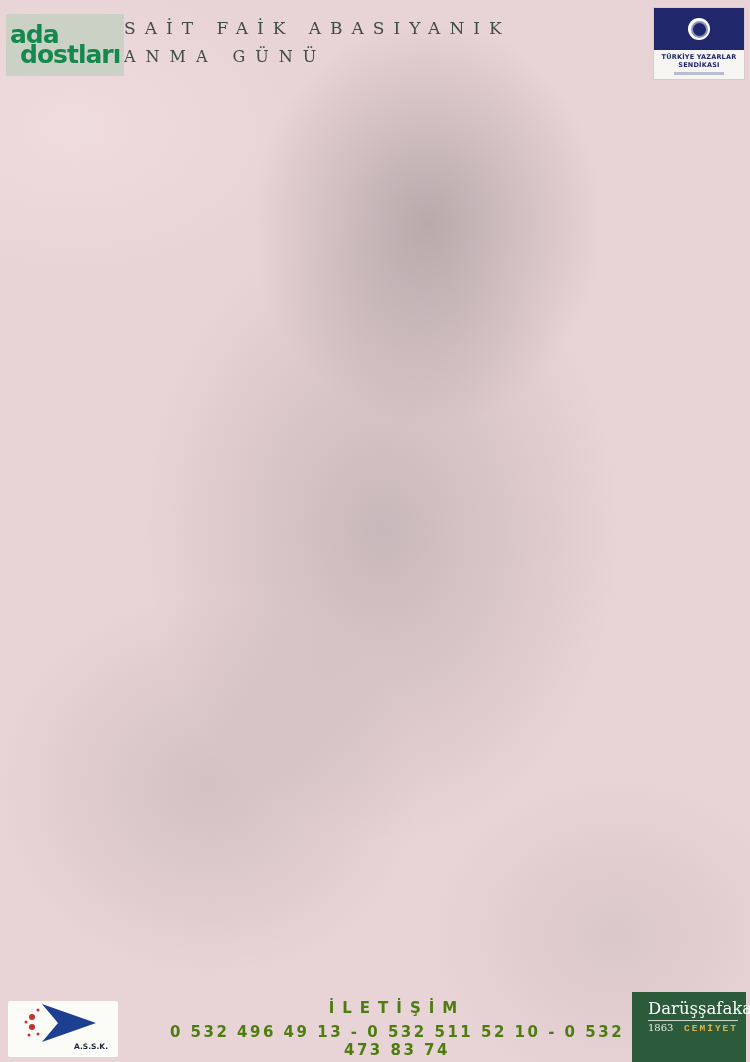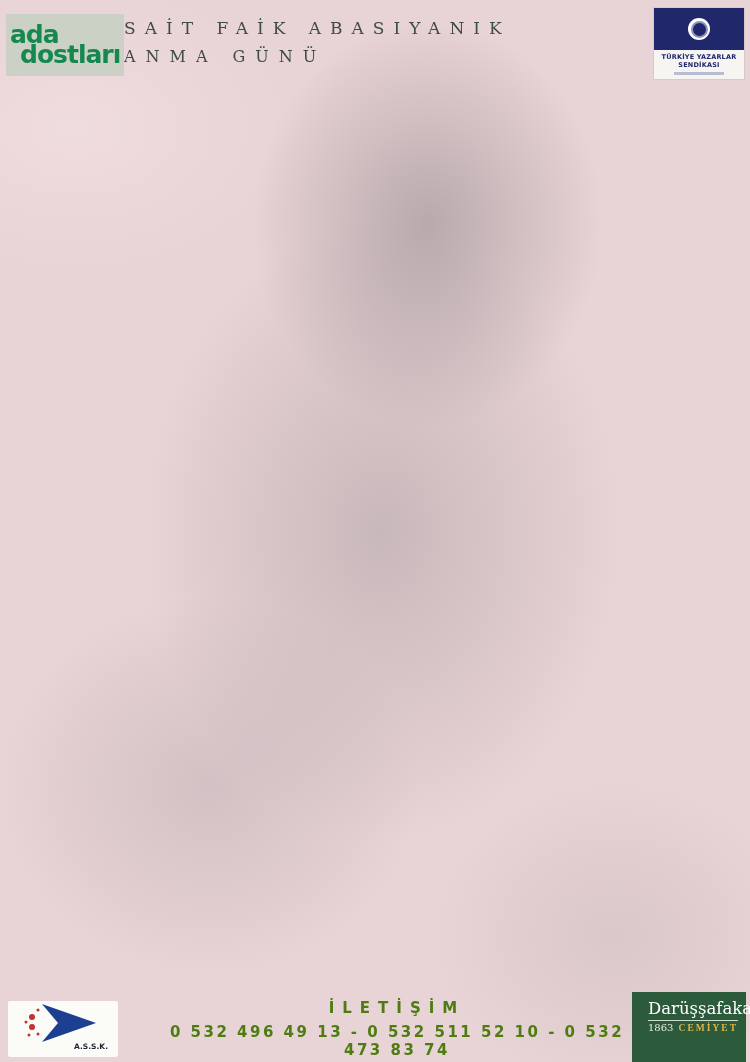--- a/index.html
+++ b/index.html
@@ -52,21 +52,21 @@
   .assk-box{width:110px;height:56px;background:#fbfbf8;margin-left:8px;border-radius:2px;position:relative;display:flex;flex-direction:column;align-items:center;justify-content:flex-start;}
   .assk-label{position:absolute;right:10px;bottom:6px;font-family:"DejaVu Sans","Liberation Sans",sans-serif;font-size:7.5px;font-weight:bold;color:#1d2430;}
   .footer-center{flex:1;text-align:center;font-family:"DejaVu Sans","Liberation Sans",sans-serif;font-weight:bold;color:#4d7c0f;padding-left:44px;}
   .iletisim{font-size:15px;letter-spacing:8px;}
   .phones{font-size:15px;letter-spacing:2.5px;margin-top:6px;}
   .daru-box{width:114px;height:74px;background:#2c5b3c;margin-right:4px;color:#fff;padding:7px 8px 0 16px;box-sizing:border-box;}
   .daru-title{font-size:16.5px;}
   .daru-line{border-top:1px solid #cfd8cf;margin-top:2px;}
   .daru-row{display:flex;justify-content:space-between;align-items:baseline;margin-top:1px;}
   .daru-year{font-size:10px;color:#e9e9df;}
-  .daru-cem{color:#d9b64a;font-weight:bold;letter-spacing:2px;font-size:9.5px;font-family:Liberation Serif, serif;}
+  .daru-cem{color:#d9b64a;font-weight:bold;letter-spacing:2px;font-size:9.5px;font-family:Liberation Mono, monospace;}
 </style>
 </head>
 <body>
 
 <div class="page"></div>
 
 <div class="header">
   <div class="ada-logo">
     <svg width="30" height="44" viewBox="0 0 30 44">
       <path d="M28 10 A 14 14 0 1 0 28 34 A 11 11 0 0 1 28 10 Z" fill="#15894d"></path>

